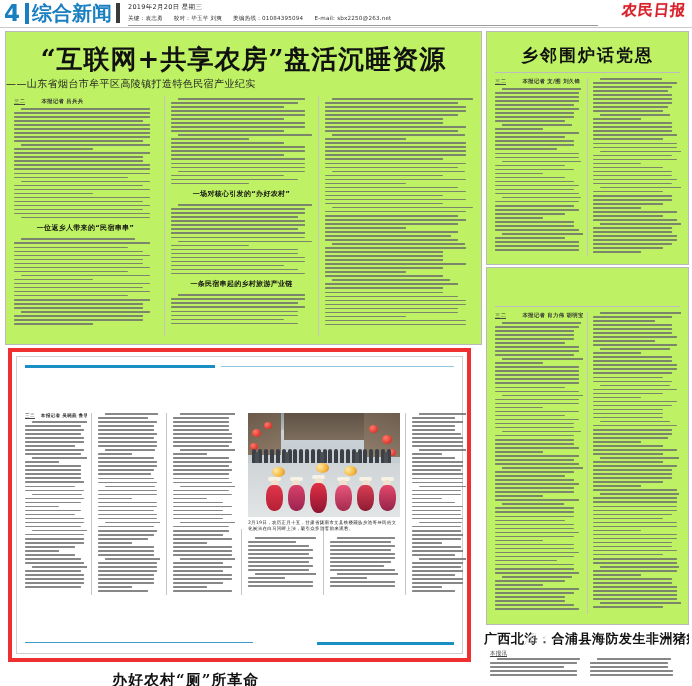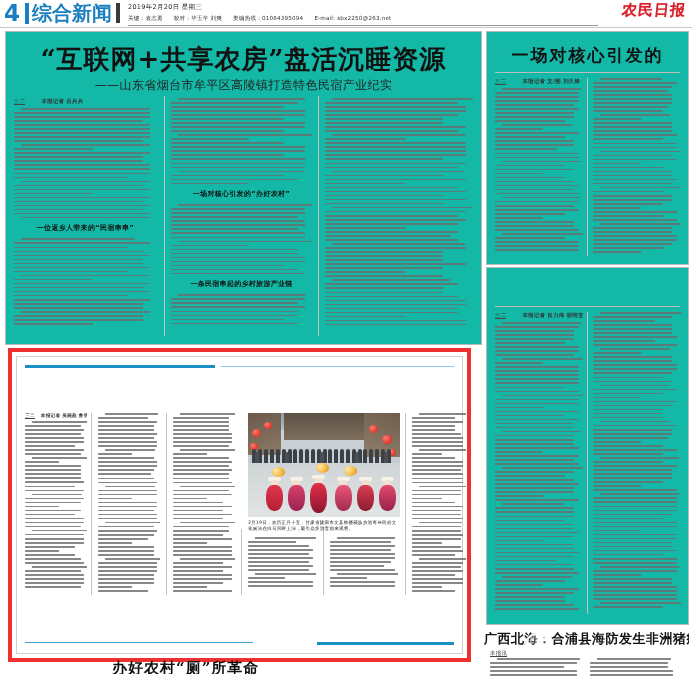--- a/index.html
+++ b/index.html
@@ -46,32 +46,32 @@
     position:absolute;right:6px;top:1px;
     font-family:"DejaVu Serif", serif;
     font-size:15px;font-weight:bold;color:#d7202a;
     letter-spacing:1px;
     transform:skewX(-6deg);
     text-shadow:0 0 1px rgba(215,32,42,.5);
   }
   .mh-topline{position:absolute;left:0;top:27px;width:692px;height:1px;background:#c9c9c9;}
 
   
-  .frame{position:absolute;border:1px solid #b9b9b9;background:#14b8a6;}
+  .frame{position:absolute;border:1px solid #b9b9b9;background:#bef264;}
 
   
   .hl-main{
     font-family:"DejaVu Serif", serif;
     font-weight:bold;color:#111;
     text-align:center;
     letter-spacing:1px;
   }
   .hl-sub{
     font-family:"DejaVu Sans", sans-serif;
-    font-size:12px;color:#222;text-align:center;letter-spacing:.4px;
+    font-size:10px;color:#222;text-align:left;letter-spacing:.4px;
   }
 
   
   .col{position:absolute;overflow:hidden;}
   .ln{
     height:1.6px;background:#6d6d6d;margin-bottom:2.45px;border-radius:.4px;
     opacity:.82;
   }
   .ln.i{margin-left:7px;}
   .ln.s70{width:70%;} .ln.s80{width:80%;} .ln.s85{width:85%;}
@@ -150,21 +150,21 @@
   
   .watermark{
     position:absolute;left:519px;top:631px;width:34px;height:22px;
     pointer-events:none;opacity:.93;
   }
   .wm-c{position:absolute;left:6px;top:2px;width:20px;height:18px;border-radius:50%;
     border:2px solid #ffffff;background:rgba(255,255,255,.22);}
   .wm-d{position:absolute;width:3px;height:3px;border-radius:50%;background:#fff;}
 
   .bottom-strip{
-    position:absolute;left:0;bottom:12px;width:692px;height:20px;overflow:hidden;
+    position:absolute;left:0;bottom:0;width:692px;height:20px;overflow:hidden;
   }
   .bs-hl{
     position:absolute;left:112px;bottom:-4px;
     font-family:"DejaVu Serif", serif;font-weight:bold;font-size:15px;color:#111;
     letter-spacing:1px;white-space:nowrap;
   }
 </style>
 </head>
 <body>
 
@@ -372,21 +372,21 @@
           <div class="ln s90"></div>
           <div class="ln s90"></div>
           <div class="ln s55"></div>
           <div class="ln s95"></div>
           <div class="ln s95"></div>
         </div>
     </div>
   </div>
 
   <div class="frame" style="left:486px;top:31px;width:201px;height:232px;">
-    <div class="rail-hl" style="position:absolute;left:0;right:0;top:12px;">一场对核心引发的</div>
+    <div class="rail-hl" style="position:absolute;left:0;right:0;top:12px;">乡邻围炉话党恩</div>
     <div class="rail-rule" style="position:absolute;left:8px;right:8px;top:40px;"></div>
     <div class="vrule" style="left:100px;top:46px;height:178px;"></div>
     <div class="col" style="left:8px;top:46px;width:88px;height:180px;">
       <div class="byline">
         <span class="tag">三二</span><span class="nm">本报记者 文/图  刘久锋</span>
       </div>
       <div id="r1a">
           <div class="ln s90 i"></div>
           <div class="ln s95"></div>
           <div class="ln s95"></div>

